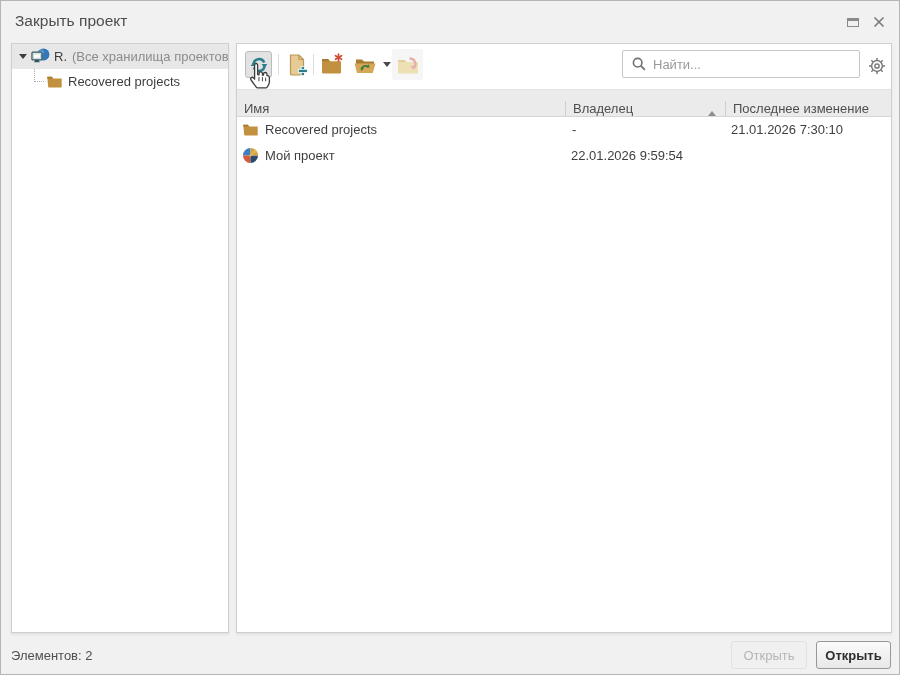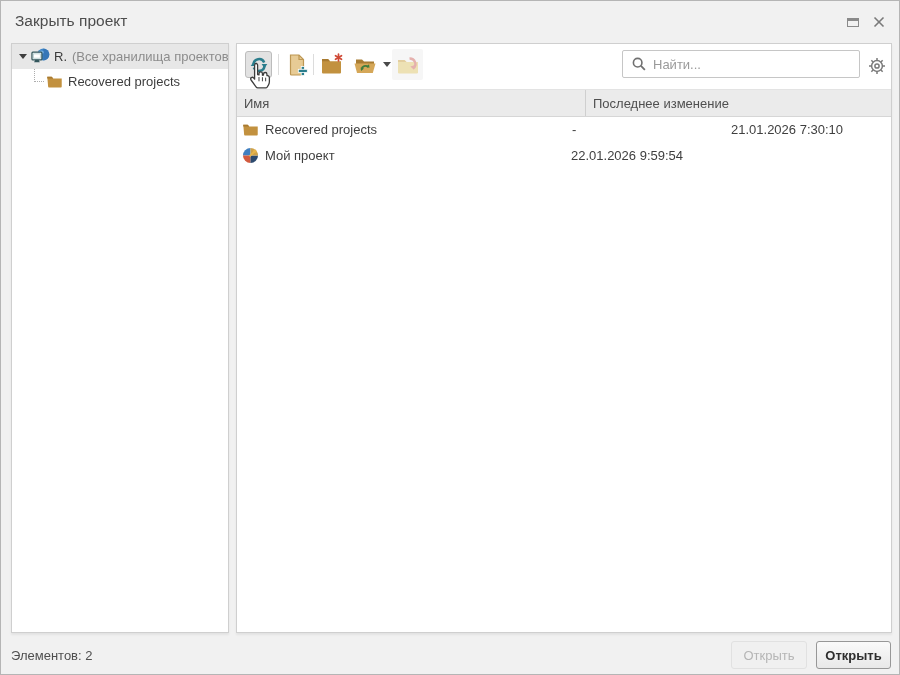--- a/index.html
+++ b/index.html
@@ -50,26 +50,26 @@
 
   .searchbox{position:absolute;left:385px;top:6px;width:238px;height:28px;border:1px solid #c6c6c6;border-radius:2px;
     background:#fff;box-sizing:border-box;display:flex;align-items:center;}
   .searchbox .mag{margin:0 6px 0 8px;flex:0 0 auto;display:flex;}
   .searchbox input{border:none;outline:none;flex:1;font-size:13px;font-family:inherit;color:#444;background:transparent;padding:0;}
   .searchbox input::placeholder{color:#9a9a9a;}
   .gear-btn{position:absolute;left:629px;top:11px;width:22px;height:22px;display:flex;align-items:center;justify-content:center;background:none;border:none;padding:0;cursor:default;}
 
   
   .thead{position:absolute;left:0;right:0;top:45px;height:26px;background:#ebebeb;
-    border-top:1px solid #e3e3e3;border-bottom:1px solid #d6d6d6;box-sizing:content-box;display:flex;font-size:13px;color:#4f4f4f;}
+    border-top:1px solid #e3e3e3;border-bottom:1px solid #d6d6d6;box-sizing:content-box;display:flex;font-size:13px;color:#4f4f4f;align-items:flex-end;}
   .th{display:flex;align-items:center;padding-left:7px;box-sizing:border-box;position:relative;}
   .th + .th{border-left:1px solid #cfcfcf;}
   .th-name{width:328px;}
   .th-owner{width:160px;}
-  .th-modified{flex:1;margin-left:20px;}
+  .th-modified{flex:1;}
   .sort-asc{position:absolute;right:9px;top:10px;width:0;height:0;
     border-left:4.5px solid transparent;border-right:4.5px solid transparent;border-bottom:5px solid #8f8f8f;}
 
   .trow{position:absolute;left:0;right:0;height:26px;display:flex;font-size:13px;color:#3f3f3f;cursor:default;}
   .trow .td{display:flex;align-items:center;box-sizing:border-box;overflow:hidden;white-space:nowrap;}
   .td-name{width:328px;padding-left:5px;}
   .td-name .icon{margin-right:6px;display:flex;}
   .td-owner{width:160px;padding-left:7px;}
   .td-modified{flex:1;padding-left:6px;}
 
@@ -212,20 +212,24 @@
             <line x1="13.96" y1="6.04" x2="15.66" y2="4.34"></line>
           </g>
         </svg>
       </button>
     </div>
 
     <div class="thead">
       <div class="th th-name">
         <span>Имя</span>
       </div>
+      <div class="th th-owner">
+        <span>Владелец</span>
+        <span class="sort-asc"></span>
+      </div>
       <div class="th th-modified">
         <span>Последнее изменение</span>
       </div>
     </div>
 
     <div class="trow" style="top:72px">
       <div class="td td-name">
         <span class="icon">
           <svg width="17" height="17" viewBox="0 0 20 20">
             <path d="M1.5 4.5 h5.2 l1.8 2 h10 v9.5 a1 1 0 0 1 -1 1 h-14 a1 1 0 0 1 -1 -1 z" fill="#c2913f"></path>

